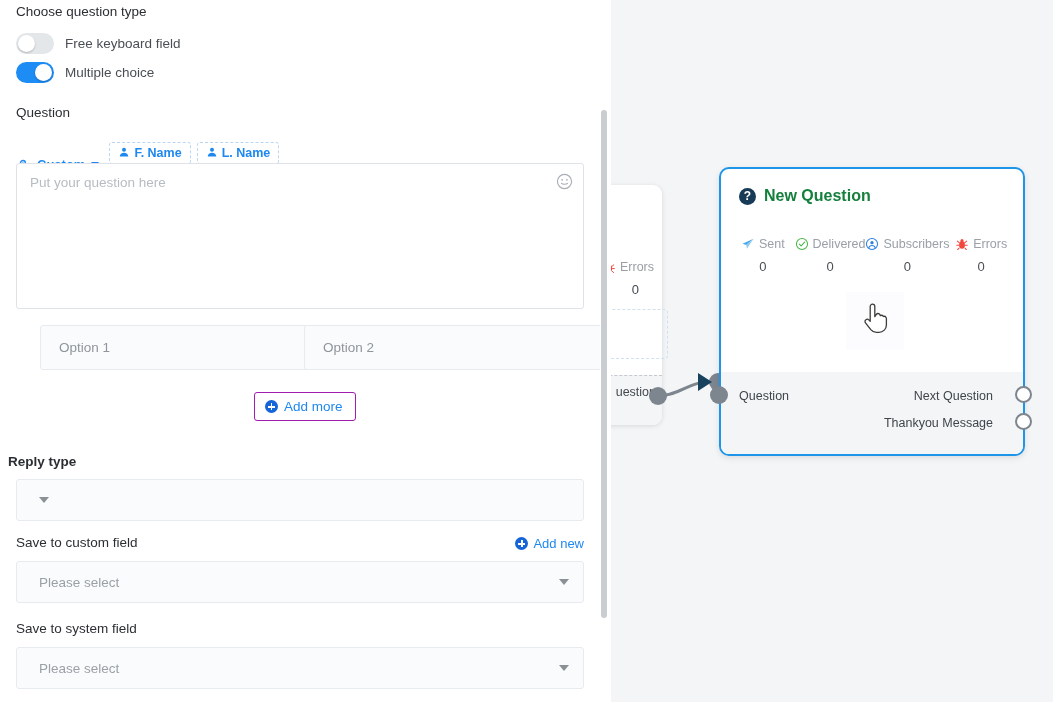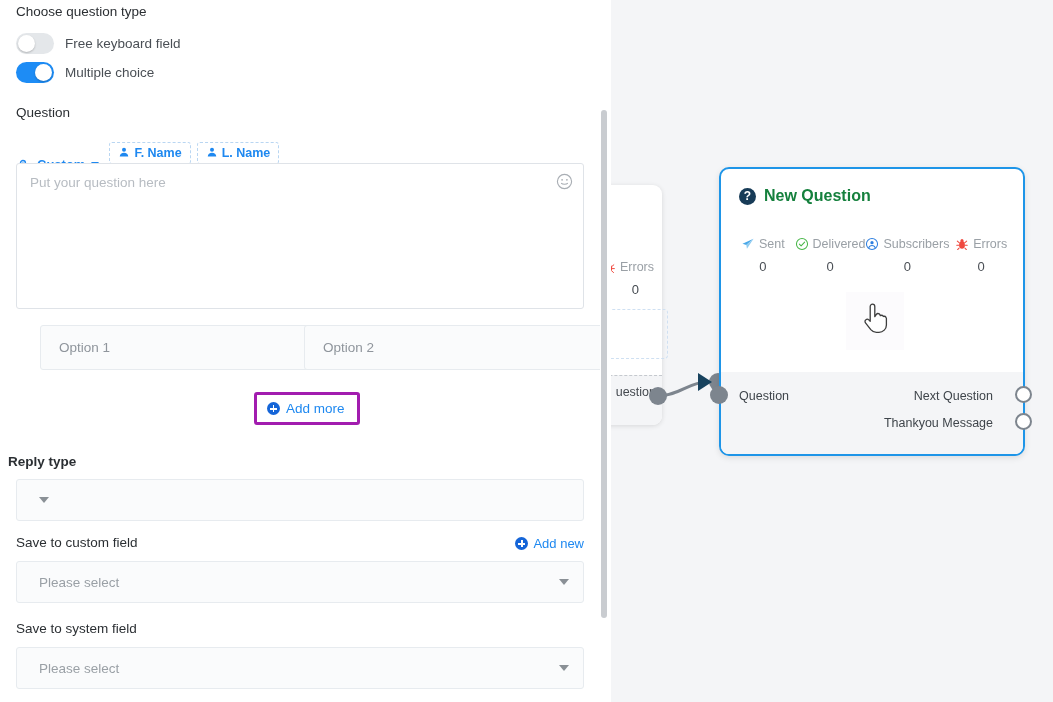--- a/index.html
+++ b/index.html
@@ -139,21 +139,21 @@
     color: #8f959c;
     cursor: text;
   }
   .option-input.o1 { left: 20px; width: 276px; margin-left: 20px; }
   .option-input.o2 { left: 304px; width: 300px; }
 
   .add-more {
     position: absolute;
     left: 254px; top: 392px;
     display: flex; align-items: center; gap: 6px;
-    border: 3px solid #a21caf;
+    border: 1px solid #a21caf;
     border-radius: 3px;
     background: #fff;
     color: #1e88f0;
     font-size: 13.5px;
     padding: 6px 12px 6px 10px;
     cursor: pointer;
   }
   .plus-circle {
     width: 13px; height: 13px;
     border-radius: 50%;

